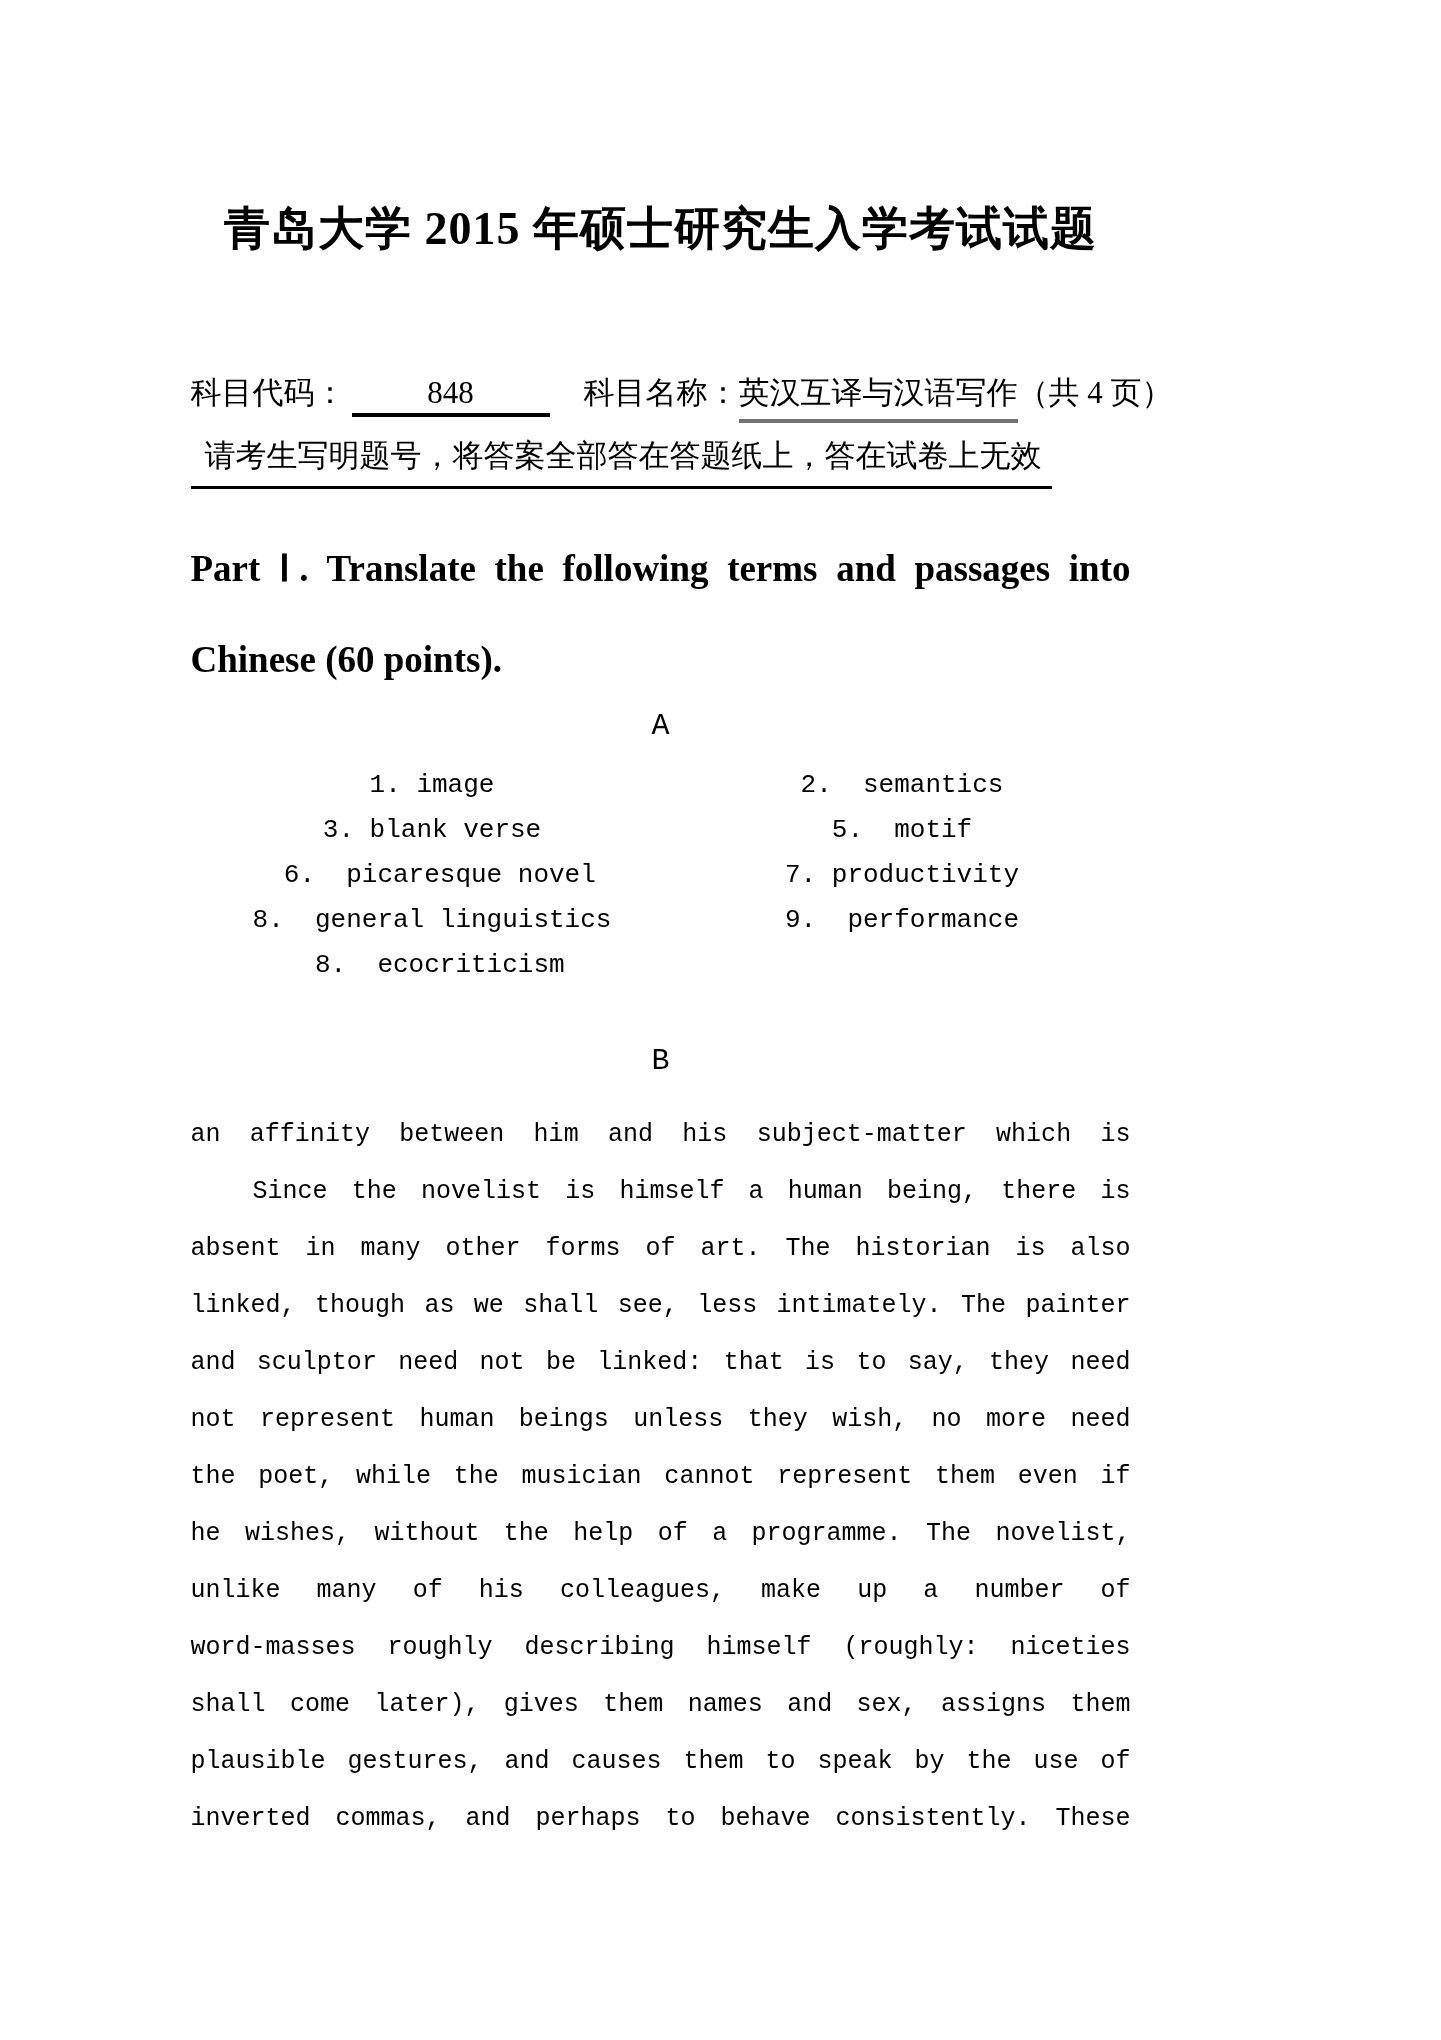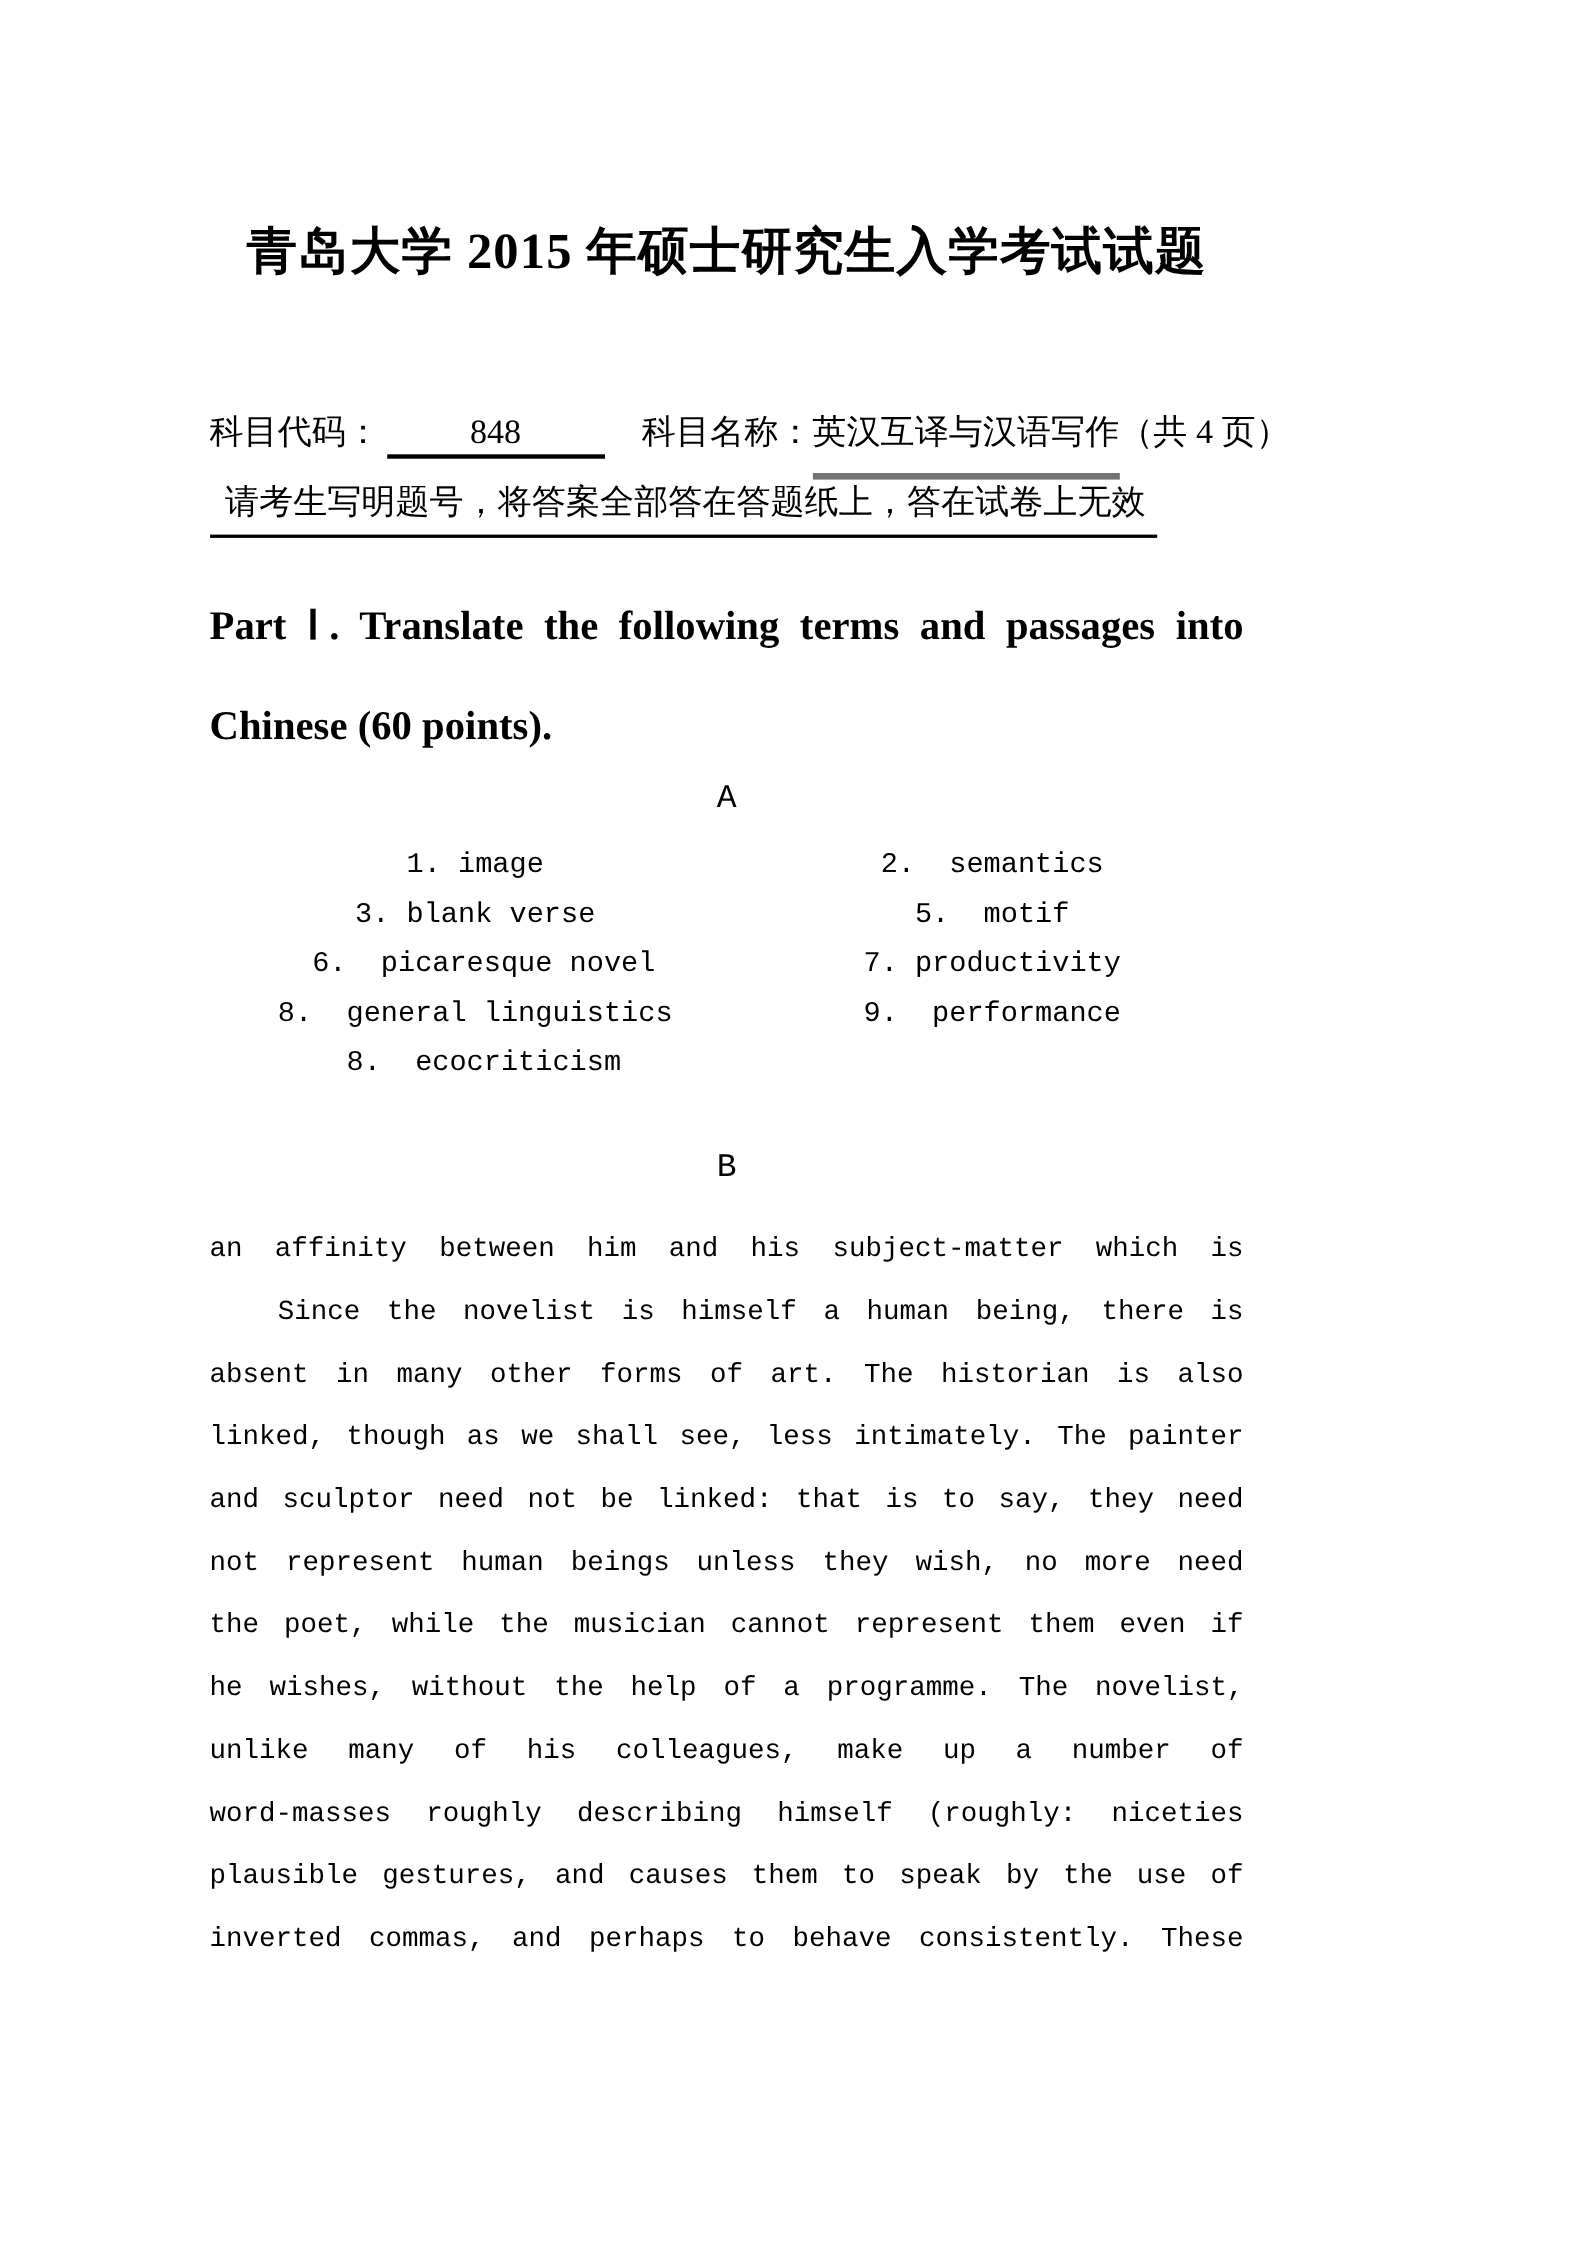--- a/index.html
+++ b/index.html
@@ -35,22 +35,22 @@
     display: inline-block;
     min-width: 198px;
     margin: 0 6px;
     border-bottom: 4px solid #000;
     text-align: center;
     padding-bottom: 2px;
     font-family: "Liberation Serif", serif;
   }
   .name-gap { display: inline-block; width: 28px; }
   .subject-name {
-    border-bottom: 6px solid #737373;
-    padding-bottom: 20px;
+    border-bottom: 4px solid #737373;
+    padding-bottom: 9px;
   }
   .meta-line2 {
     margin-top: 18px;
     font-size: 31px;
     white-space: nowrap;
   }
   .instruction-underlined {
     display: inline-block;
     border-bottom: 3px solid #000;
     padding: 0 10px 9px 14px;
@@ -136,18 +136,19 @@
       <div class="passage-line">an affinity between him and his subject-matter which is</div>
       <div class="passage-line indent">Since the novelist is himself a human being, there is</div>
       <div class="passage-line">absent in many other forms of art. The historian is also</div>
       <div class="passage-line">linked, though as we shall see, less intimately. The painter</div>
       <div class="passage-line">and sculptor need not be linked: that is to say, they need</div>
       <div class="passage-line">not represent human beings unless they wish, no more need</div>
       <div class="passage-line">the poet, while the musician cannot represent them even if</div>
       <div class="passage-line">he wishes, without the help of a programme. The novelist,</div>
       <div class="passage-line">unlike many of his colleagues, make up a number of</div>
       <div class="passage-line">word-masses roughly describing himself (roughly: niceties</div>
+      <div class="passage-line">shall come later), gives them names and sex, assigns them</div>
       <div class="passage-line">plausible gestures, and causes them to speak by the use of</div>
       <div class="passage-line">inverted commas, and perhaps to behave consistently. These</div>
     </div>
 
   </div>
 </div>
 
 </body></html>

